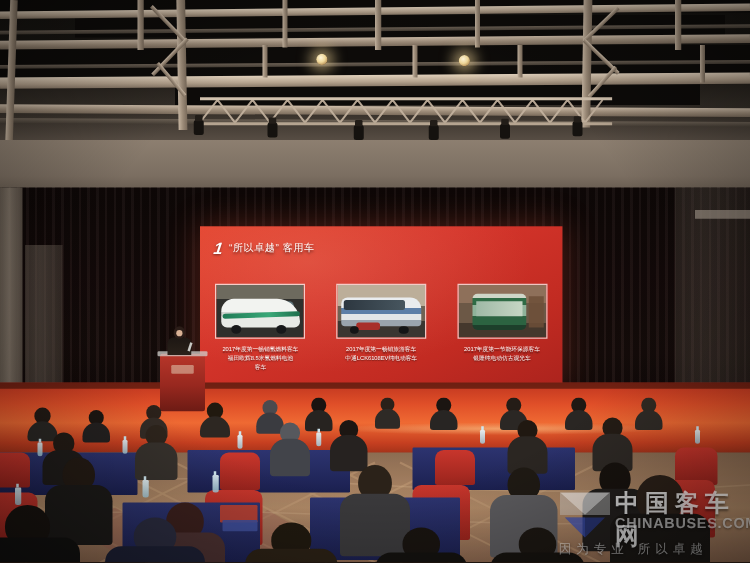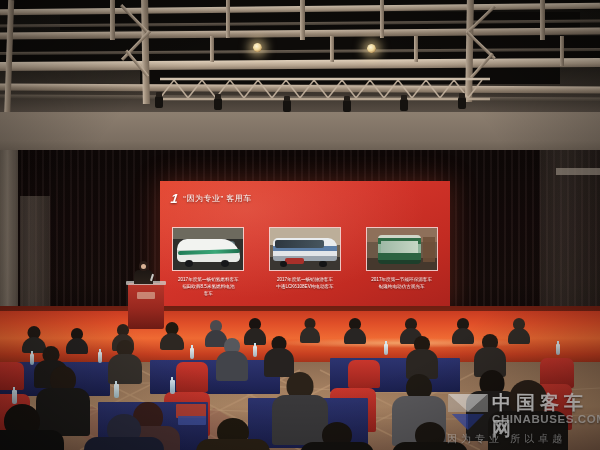--- a/index.html
+++ b/index.html
@@ -187,21 +187,21 @@
   <div class="curtain"></div>
   <div class="pillar" style="left:0;top:150px;width:18px;height:175px;opacity:.85"></div>
   <div class="pillar" style="left:20px;top:196px;width:30px;height:120px;opacity:.42"></div>
   <div class="pillar" style="left:540px;top:150px;width:60px;height:180px;opacity:.25"></div>
   <div style="position:absolute;left:556px;top:168px;width:44px;height:7px;background:#9d9184;opacity:.7"></div>
 
   <div class="screen">
 
     <div class="slide-head">
       <span class="slide-num">1</span>
-      <span class="slide-title">“因为专业” 客用车</span>
+      <span class="slide-title">“所以卓越” 客用车</span>
     </div>
 
     <div class="cards">
 
       <div class="card">
         <div class="photo">
           <div class="bus1">
             <div class="glass"></div>
               <div class="body"></div>
             <div class="stripe"></div>

